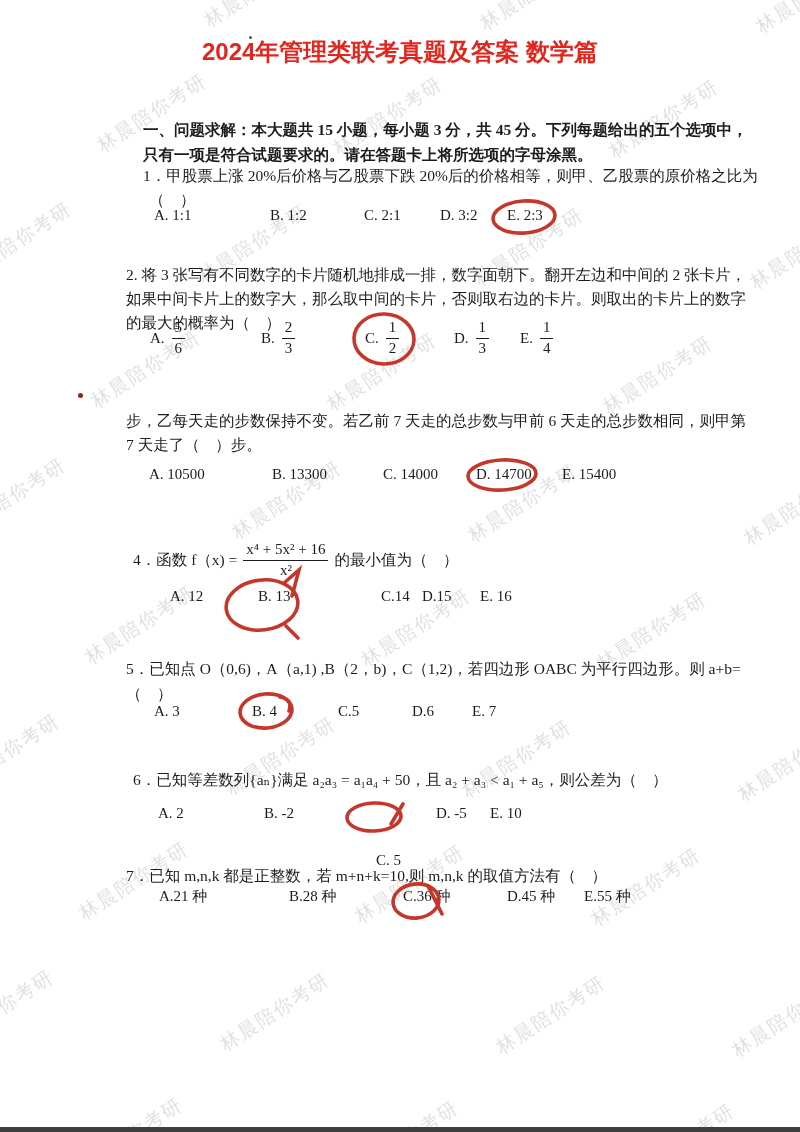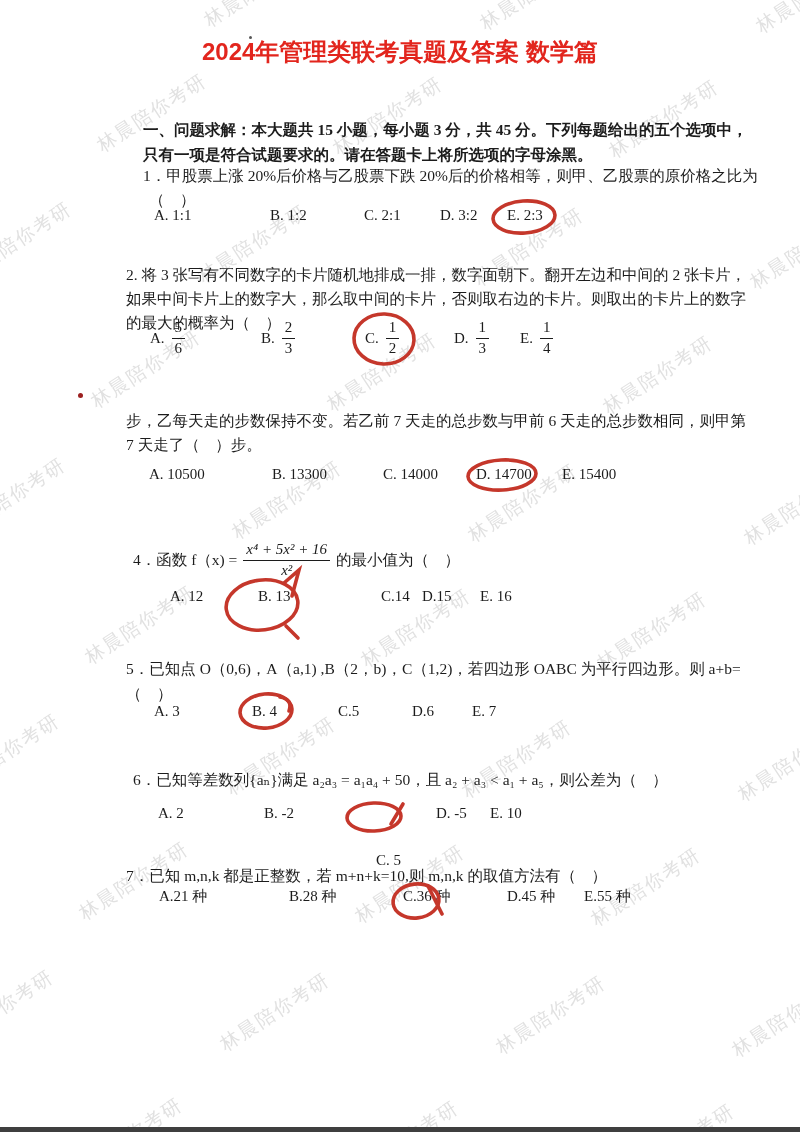--- a/index.html
+++ b/index.html
@@ -31,21 +31,21 @@
   .q{position:absolute;}
   .line{white-space:nowrap;font-size:15.5px;line-height:24px;}
   .q5 .line{line-height:25px;}
   .opts{position:absolute;left:0;top:0;width:800px;height:30px;}
   .opt{position:absolute;top:0;font-size:15px;white-space:nowrap;}
   .opt-frac{position:absolute;top:0;font-size:15px;white-space:nowrap;display:flex;align-items:center;gap:7px;}
   .frac{display:inline-block;text-align:center;vertical-align:middle;line-height:1.05;}
   .frac .num{display:block;padding:0 3px 2px 3px;}
   .frac .den{display:block;border-top:1.4px solid var(--ink);padding:2px 3px 0 3px;}
   .formula-row{display:flex;align-items:center;gap:6px;font-size:15.5px;white-space:nowrap;}
-  .math{font-style:italic;text-align:center;}
+  .math{text-align:center;}
   .f-frac{font-size:15px;}
   .ann-layer{position:absolute;inset:0;pointer-events:none;}
   .ann{fill:none;stroke:var(--ann-red);stroke-width:3.6px;stroke-linecap:round;}
   .bottom-bar{position:absolute;left:0;bottom:0;width:800px;height:5px;background:#3f3f3f;}
 </style>
 </head>
 <body>
 
 <div class="page">
 

